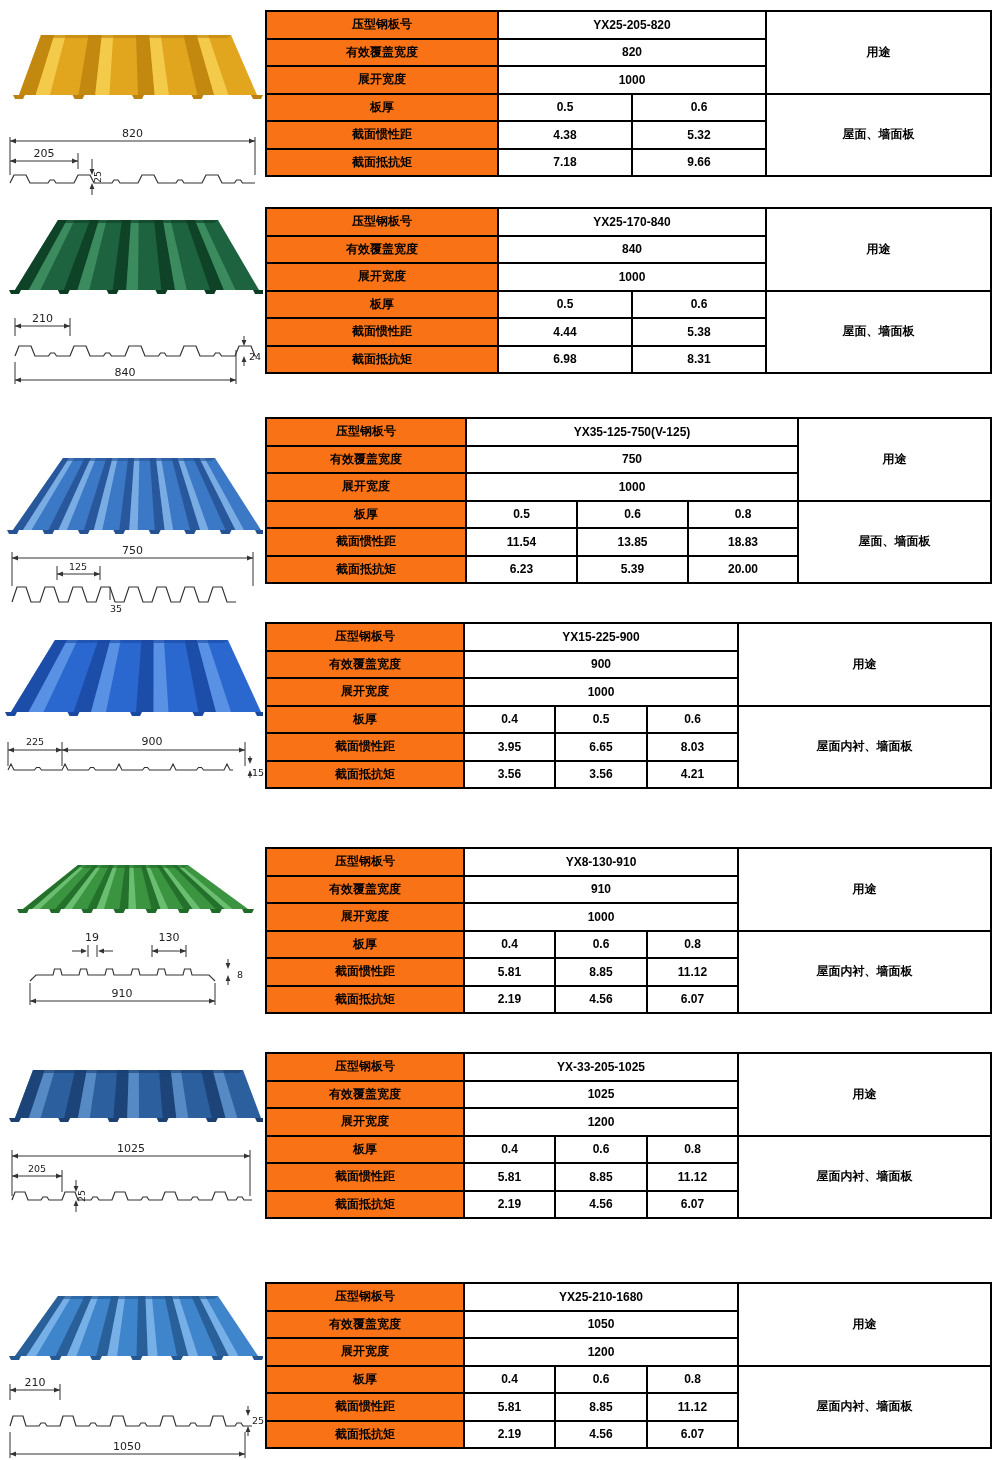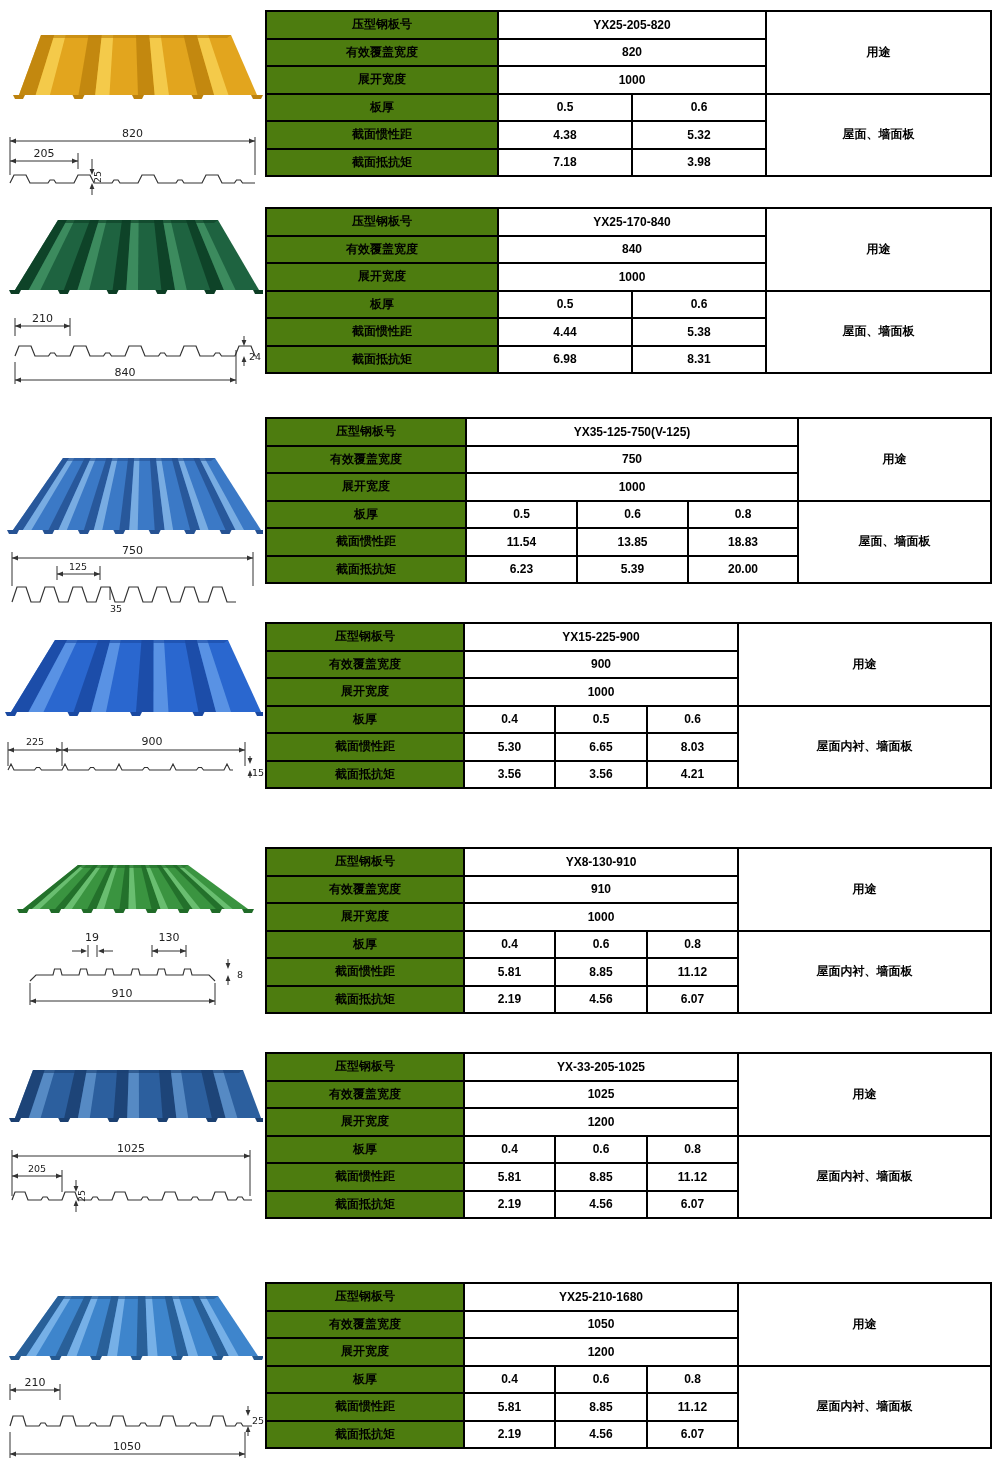--- a/index.html
+++ b/index.html
@@ -4,21 +4,21 @@
 <style>
   * { box-sizing: border-box; margin: 0; padding: 0; }
   html,body { width: 993px; height: 1460px; background: #ffffff;
     font-family: "Liberation Sans", "DejaVu Sans", sans-serif; position: relative; overflow: hidden; }
   .section { position: absolute; left: 0; width: 993px; display: flex; align-items: flex-start; }
   .illus { width: 265px; flex: 0 0 265px; display: flex; flex-direction: column; align-items: center; }
   .photo, .draw { line-height: 0; }
   table.spec { border-collapse: collapse; table-layout: fixed; flex: 0 0 auto; }
   table.spec td { border: 2px solid #000; height: 27.5px; text-align: center; vertical-align: middle;
     font-size: 12px; font-weight: bold; color: #000; padding: 0 2px; background: #ffffff; }
-  table.spec td.lbl { background: #4d7c0f; }
+  table.spec td.lbl { background: #f97316; }
   .dimt { font-family: "DejaVu Sans", sans-serif; font-size: 11px; fill: #222; font-weight: normal; }
   .dimt.sm { font-size: 9.5px; }
 </style>
 </head>
 <body>
 
 <div class="section" style="top: 10px;">
     <div class="illus" style="padding-top:15px">
       <div class="photo"><svg width="260" height="90" viewBox="0 0 260 90">
           <polygon points="38,10 228,10 254,70 16,70" fill="#E2A51E"></polygon>
@@ -85,21 +85,21 @@
           <td rowspan="3">屋面、墙面板</td>
         </tr>
         <tr>
           <td class="lbl">截面惯性距</td>
           <td>4.38</td>
           <td>5.32</td>
         </tr>
         <tr>
           <td class="lbl">截面抵抗矩</td>
           <td>7.18</td>
-          <td>3.98</td>
+          <td>9.66</td>
         </tr>
       </tbody>
     </table>
   </div>
 <div class="section" style="top: 207px;">
     <div class="illus" style="padding-top:5px">
       <div class="photo"><svg width="260" height="94" viewBox="0 0 260 94">
           <polygon points="55,8 215,8 256,78 12,78" fill="#1E6340"></polygon>
           <polygon points="55,8 63.96,8 25.664,78 12,78" fill="#0C3D24" opacity="0.85"></polygon>
           <polygon points="63.96,8 71.64,8 37.376000000000005,78 25.664,78" fill="#3F8F62" opacity="0.9"></polygon>
@@ -333,21 +333,21 @@
         </tr>
         <tr>
           <td class="lbl">板厚</td>
           <td>0.4</td>
           <td>0.5</td>
           <td>0.6</td>
           <td rowspan="3">屋面内衬、墙面板</td>
         </tr>
         <tr>
           <td class="lbl">截面惯性距</td>
-          <td>5.30</td>
+          <td>3.95</td>
           <td>6.65</td>
           <td>8.03</td>
         </tr>
         <tr>
           <td class="lbl">截面抵抗矩</td>
           <td>3.56</td>
           <td>3.56</td>
           <td>4.21</td>
         </tr>
       </tbody>

